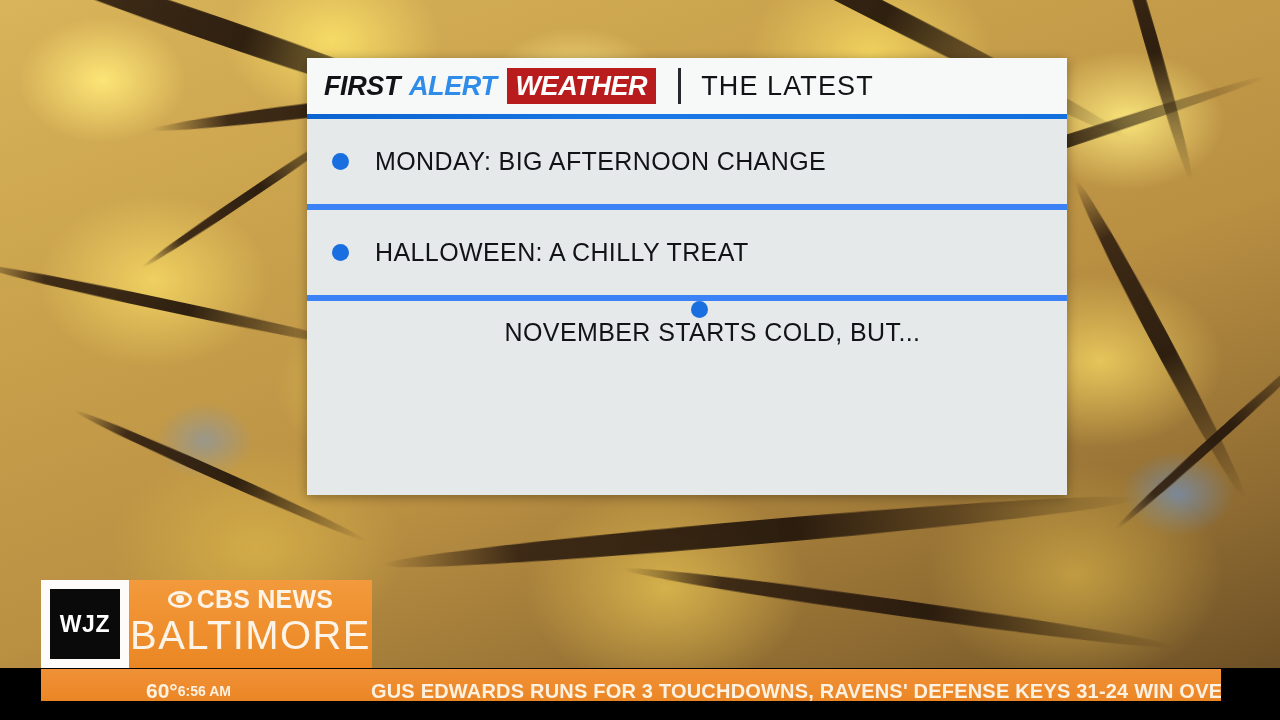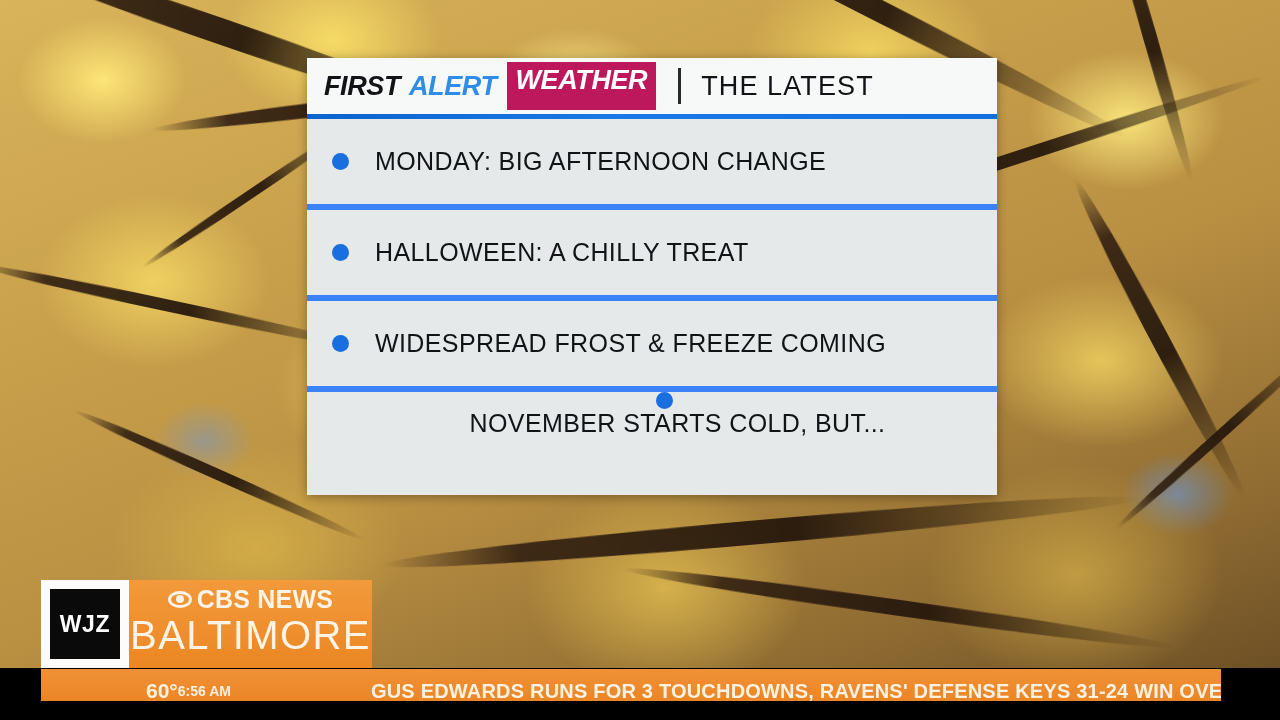--- a/index.html
+++ b/index.html
@@ -64,21 +64,21 @@
   .b9 { left: 1000px; top: 30px;  width: 300px; height: 14px; transform: rotate(74deg); }
   .b10{ left: 620px;  top: 600px; width: 560px; height: 16px; transform: rotate(8deg); }
   .b11{ left: 120px;  top: 190px; width: 260px; height: 9px;  transform: rotate(-34deg); }
   .b12{ left: 1080px; top: 430px; width: 280px; height: 10px; transform: rotate(-42deg); }
 
   
   .panel {
     position: absolute;
     left: 307px;
     top: 58px;
-    width: 690px;
+    width: 760px;
     height: 437px;
     background: #e5e9ea;
     box-shadow: 0 2px 10px rgba(0,0,0,.32);
   }
   .panel-header {
     height: 56px;
     background: #f7f8f8;
     display: flex;
     align-items: center;
     padding-left: 17px;
@@ -88,24 +88,24 @@
     align-items: center;
     font-style: italic;
     font-weight: 900;
     font-size: 27px;
     letter-spacing: -0.4px;
     line-height: 1;
   }
   .brand-first { color: #111317; }
   .brand-alert { color: #2f8ce8; margin-left: 9px; }
   .brand-weather {
-    background: #be185d;
+    background: #b91c1c;
     color: #ffffff;
     margin-left: 10px;
-    padding: 5px 9px 16px 9px;
+    padding: 5px 9px 4px 9px;
   }
   .divider-pipe {
     width: 3px;
     height: 36px;
     background: #26292e;
     margin: 0 20px 0 22px;
   }
   .latest {
     color: #111317;
     font-size: 27px;
@@ -300,24 +300,20 @@
       <div class="row">
         <div class="dot"></div>
         <div class="row-text">MONDAY: BIG AFTERNOON CHANGE</div>
       </div>
       <div class="row">
         <div class="dot"></div>
         <div class="row-text">HALLOWEEN: A CHILLY TREAT</div>
       </div>
       <div class="row">
         <div class="dot"></div>
-        <div class="row-text">WIDESPREAD FROST &amp; FREEZE COMING</div>
-      </div>
-      <div class="row">
-        <div class="dot"></div>
         <div class="row-text">NOVEMBER STARTS COLD, BUT...</div>
       </div>
     </div>
 
   </div>
 
   <div class="logo-wrap">
     <div class="wjz-pad">
       <div class="wjz-box">
         <span class="wjz-text">WJZ</span>

